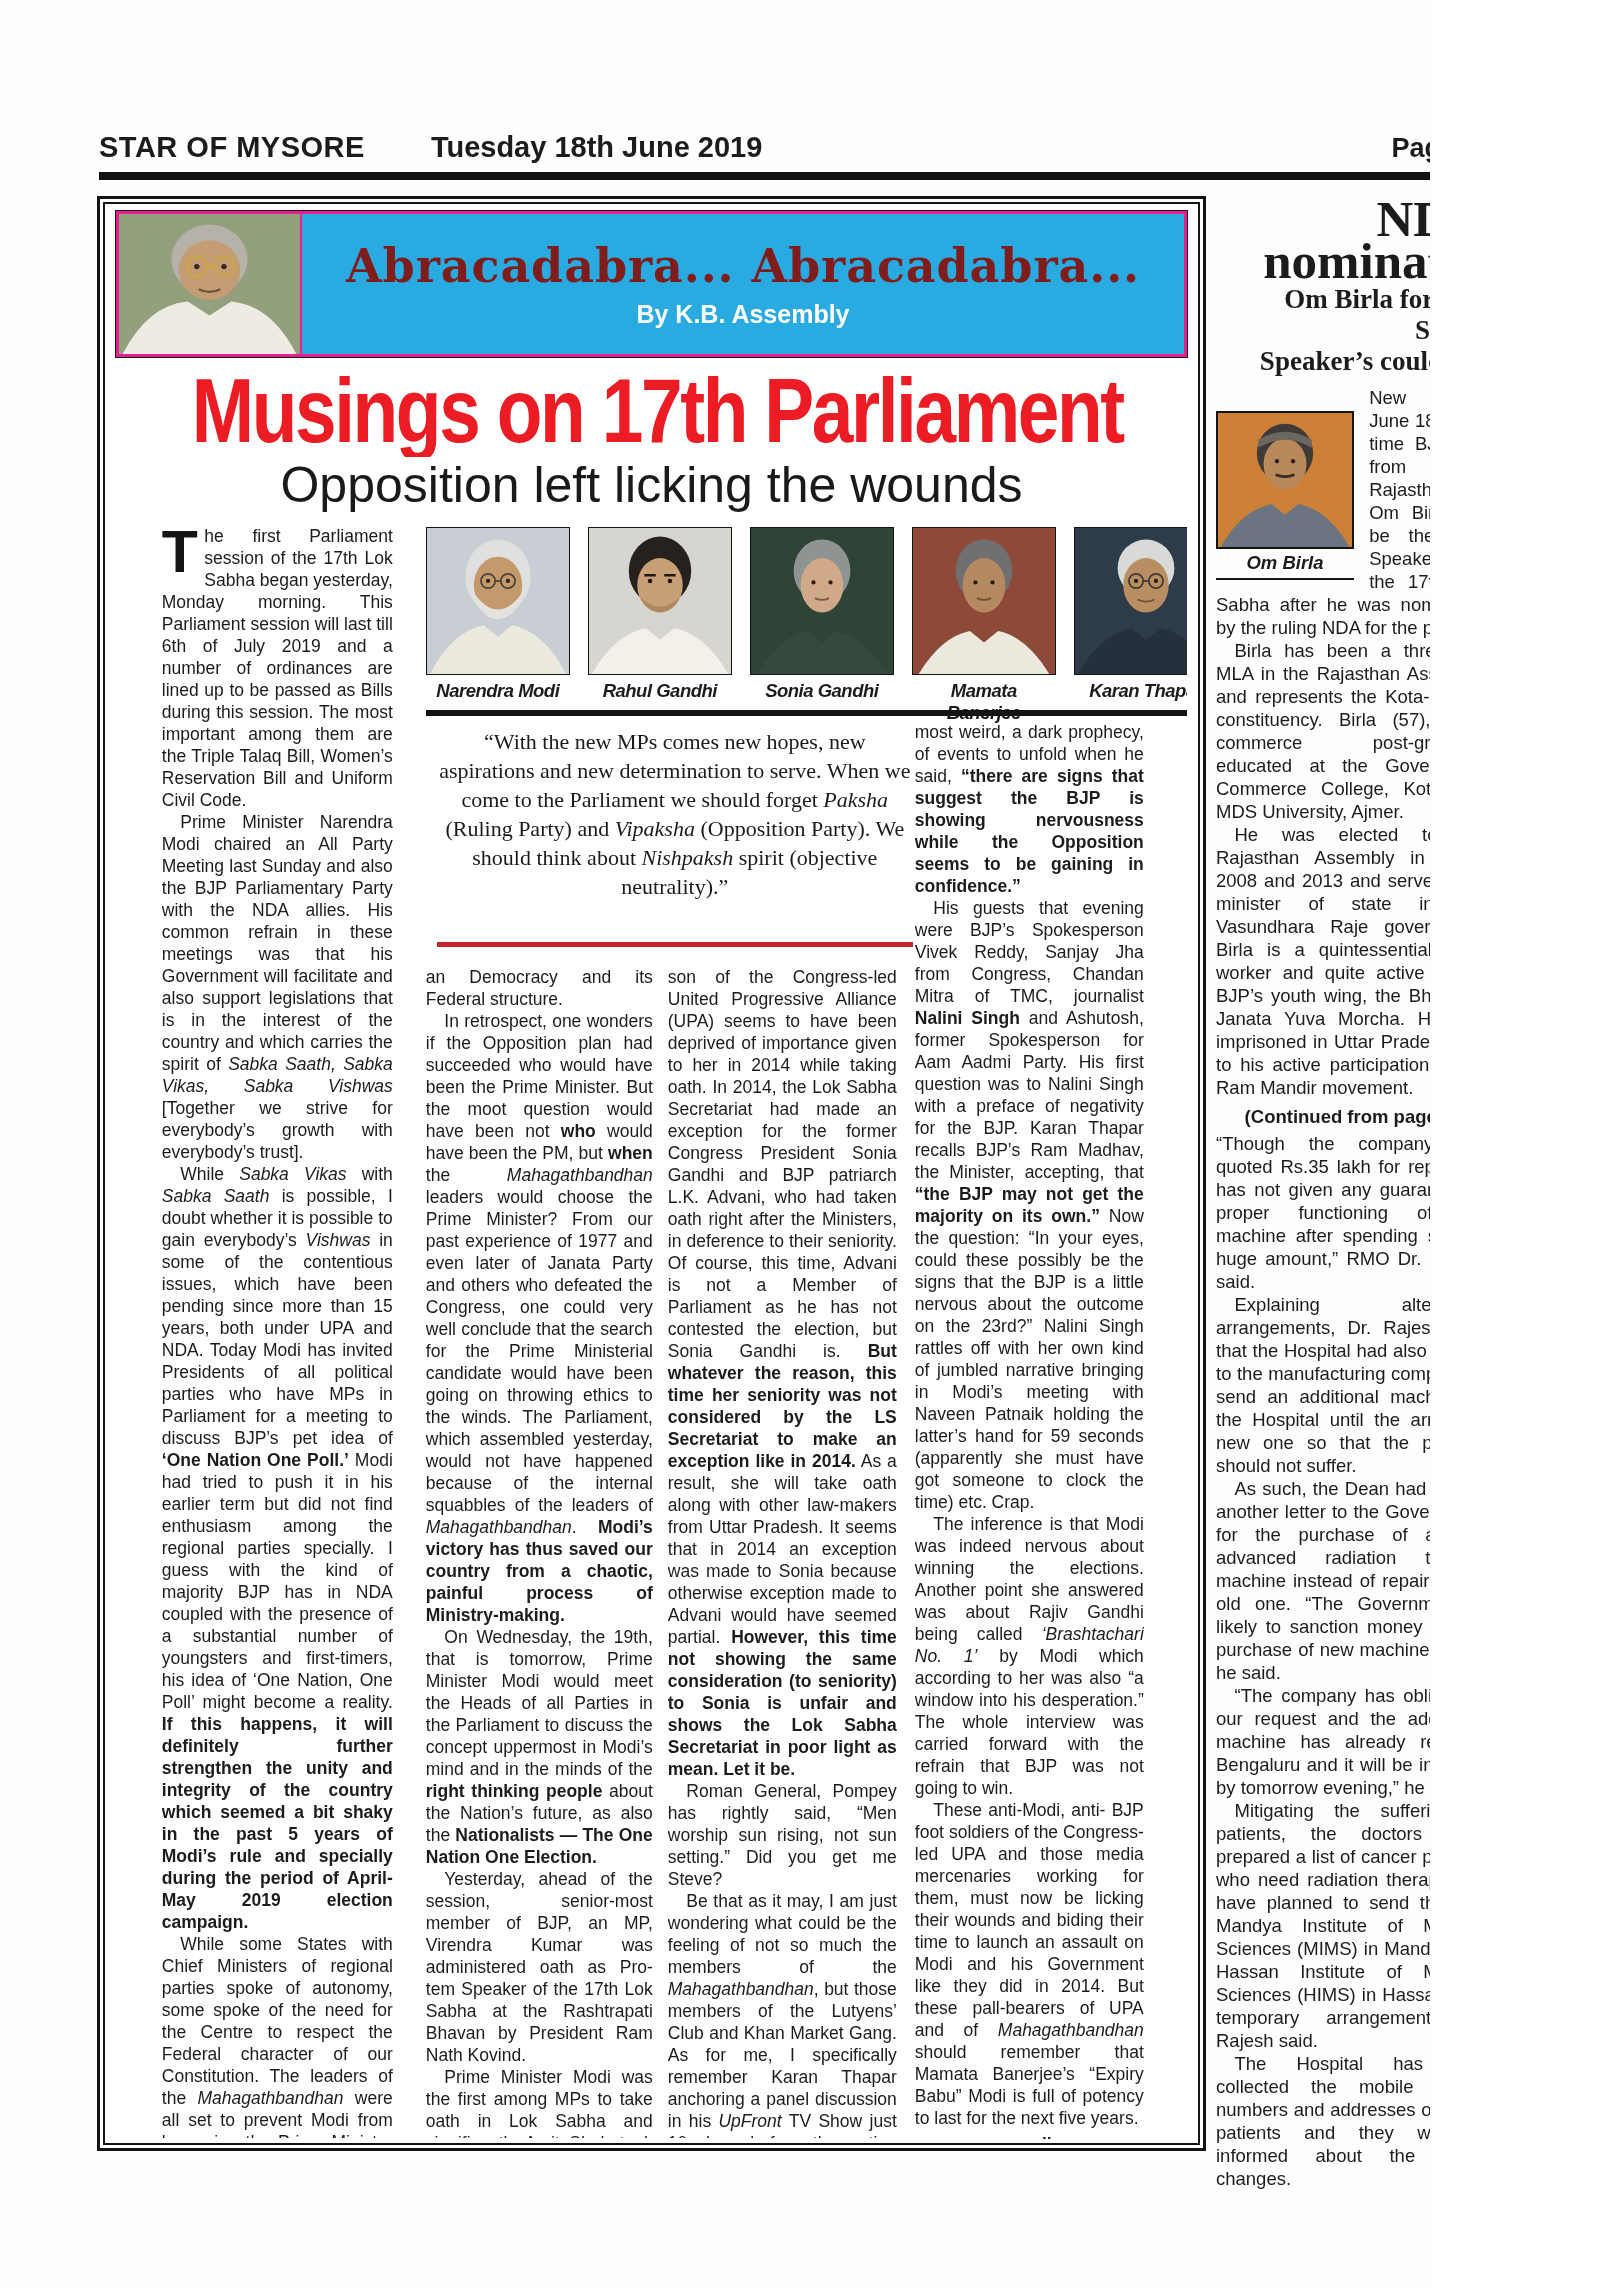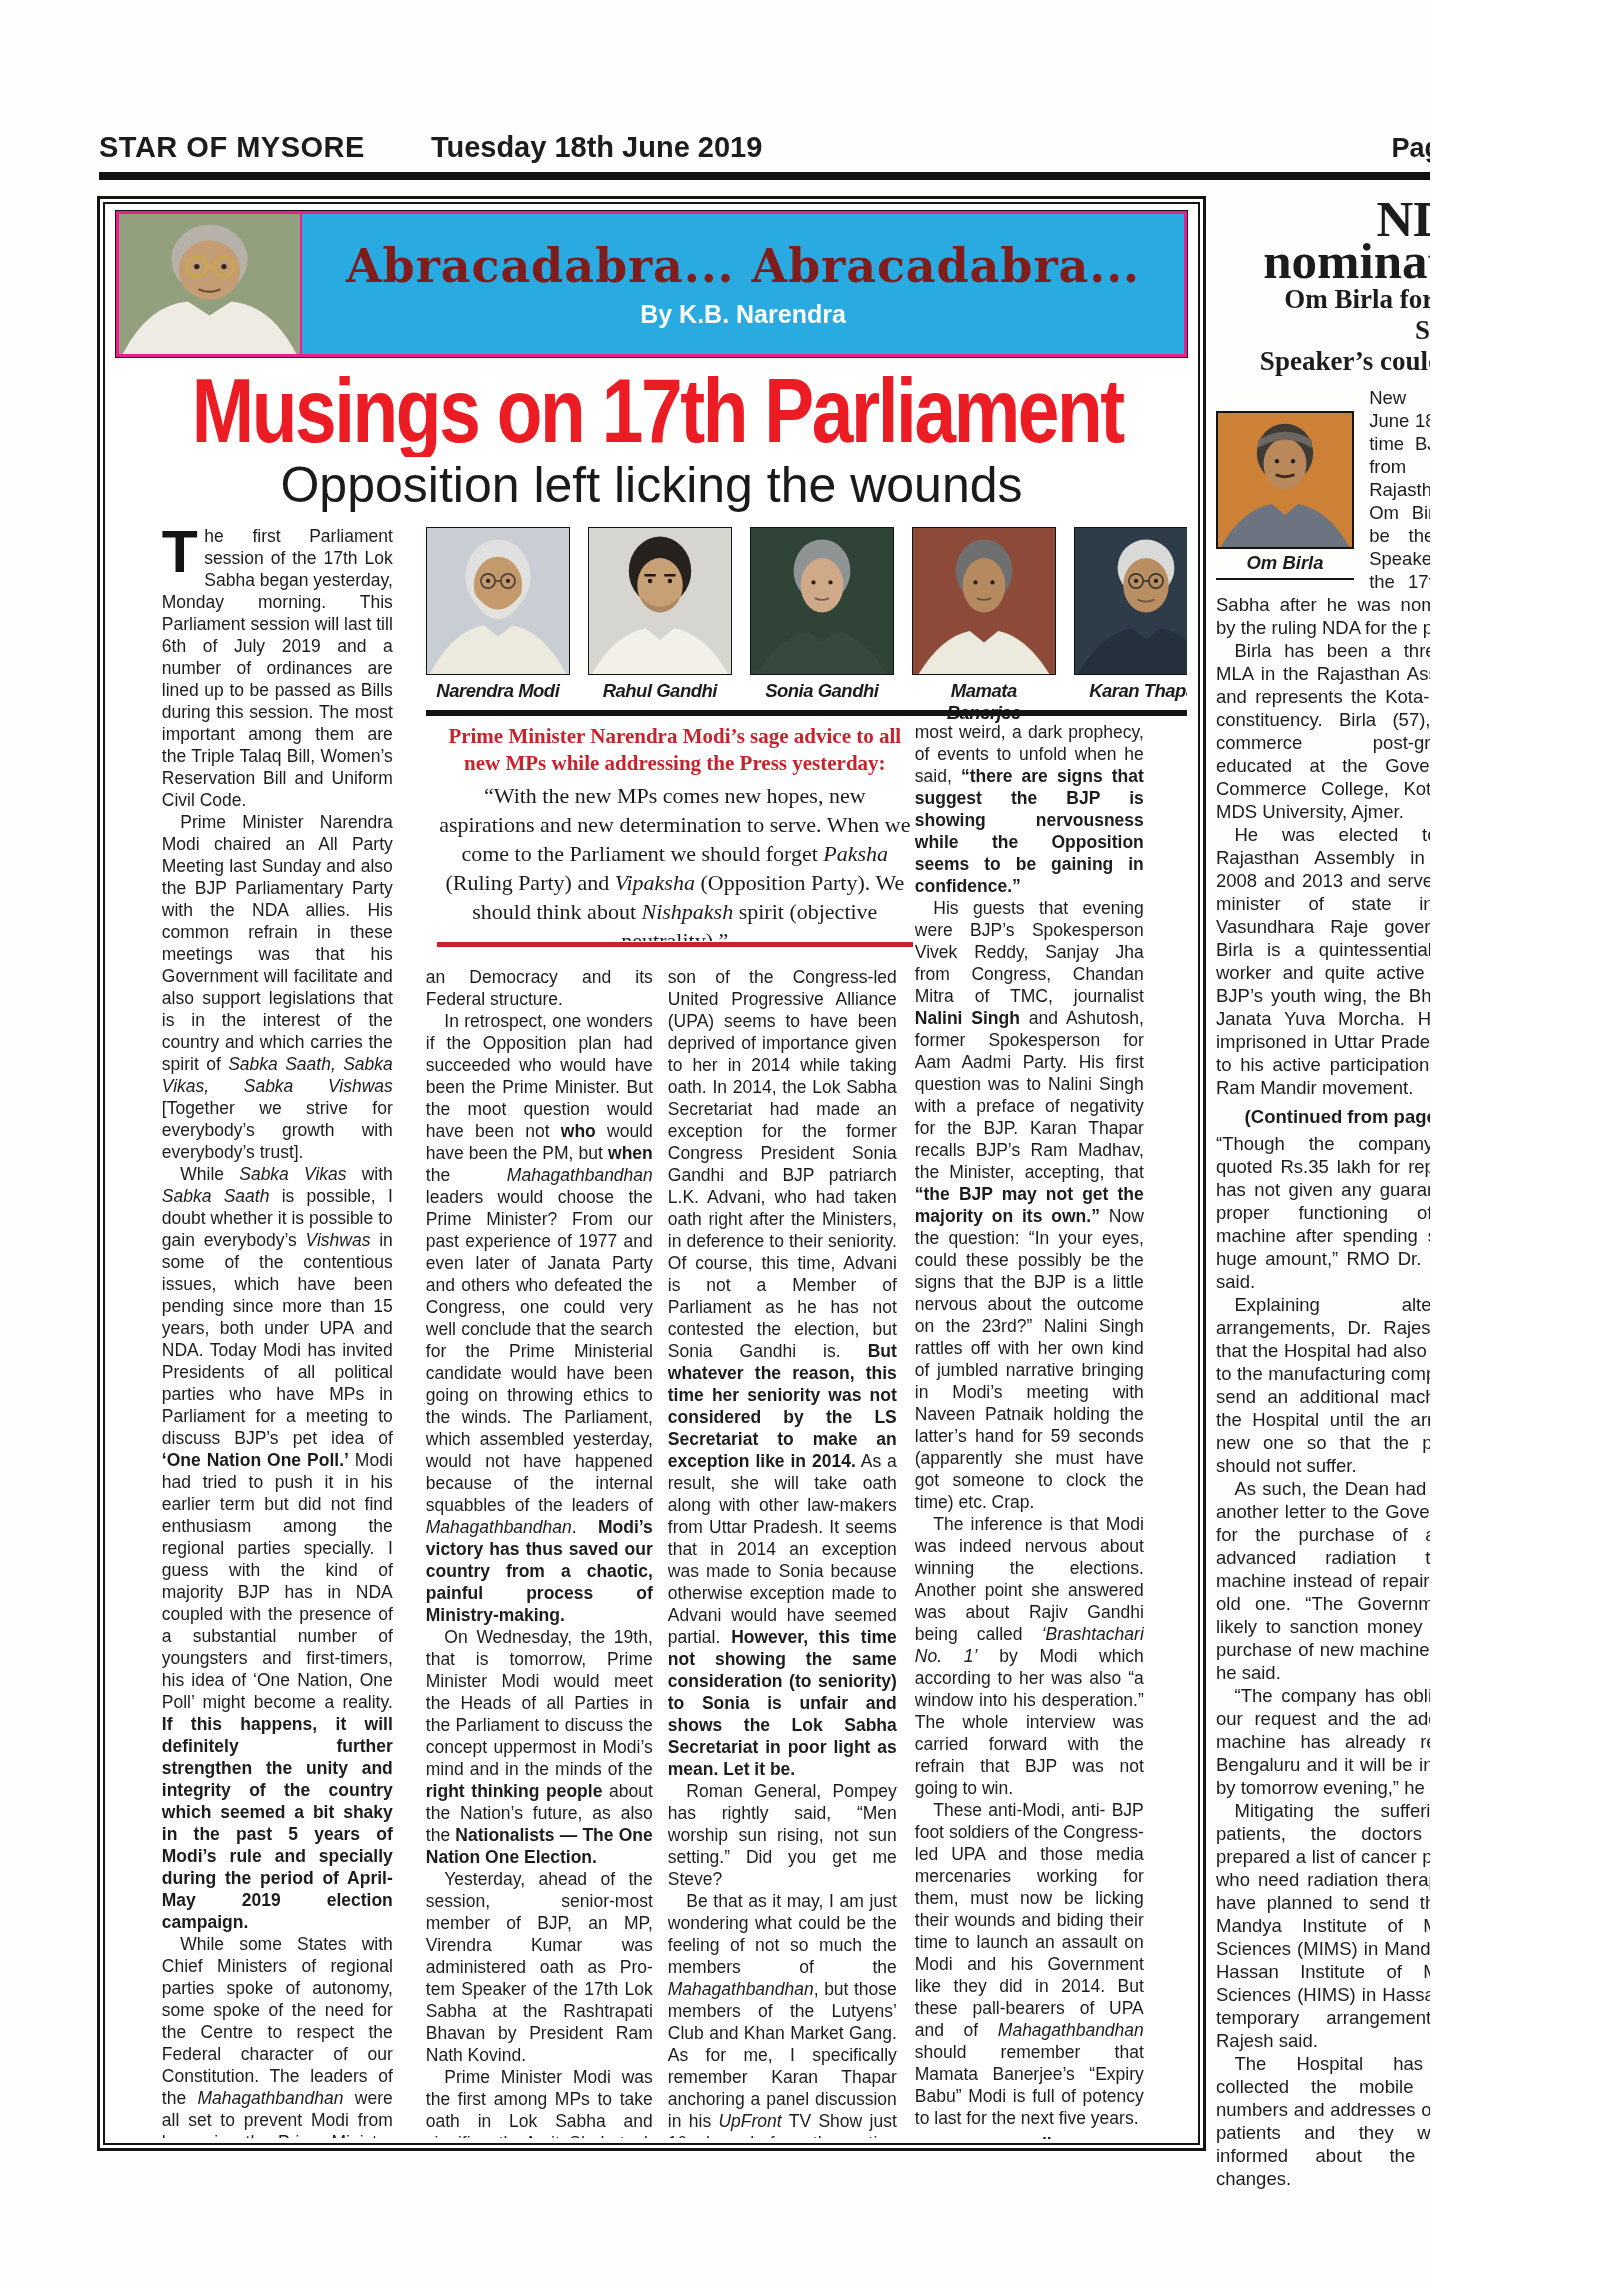--- a/index.html
+++ b/index.html
@@ -99,21 +99,21 @@
                 <circle cx="58" cy="30" r="5.5"></circle>
                 <path d="M48.5 30 h4"></path>
             </g>
             <circle cx="43" cy="30" r="1.5" fill="#33281f"></circle>
               <circle cx="58" cy="30" r="1.5" fill="#33281f"></circle>
             <path d="M44 43 q6 3 12 0" stroke="#6b4f38" stroke-width="1.2" fill="none"></path>
           </svg>
         </div>
         <div class="banner-right">
           <div class="banner-title">Abracadabra... Abracadabra...</div>
-          <div class="banner-byline">By K.B. Narendra</div>
+          <div class="banner-byline">By K.B. Assembly</div>
         </div>
       </div>
 
       <div class="headline-wrap">
         <span class="headline-inner">Musings on 17th Parliament</span>
       </div>
       <div class="subhead">Opposition left licking the wounds</div>
 
       <div class="article-body">
 
@@ -193,21 +193,20 @@
               <circle cx="43" cy="37" r="1.5" fill="#241e18"></circle>
                 <circle cx="57" cy="37" r="1.5" fill="#241e18"></circle>
               <path d="M44 50 q6 3 12 0" stroke="#6e4f3a" stroke-width="1.2" fill="none"></path>
             </svg>
             <figcaption>Karan Thapar</figcaption>
           </figure>
         </div>
         <div class="cap-rule"></div>
 
         <div class="pullquote">
-          <div class="pq-intro">Prime Minister Narendra Modi’s sage advice to all new MPs while addressing the Press yesterday:</div>
           <div class="pq-body"><span>“With the new MPs comes new hopes, new aspirations and new determination to serve. When we come to the Parliament we should forget </span><span class="i">Paksha</span><span> (Ruling Party) and </span><span class="i">Vipaksha</span><span> (Opposition Party). We should think about </span><span class="i">Nishpaksh</span><span> spirit (objective neutrality).”</span></div>
         </div>
         <div class="quote-rule"></div>
 
         <div class="col col2">
           <p class="nolead"><span>an Democracy and its Federal structure.</span></p>
           <p><span>In retrospect, one wonders if the Opposition plan had succeeded who would have been the Prime Minister. But the moot question would have been not </span><span class="b">who</span><span> would have been the PM, but </span><span class="b">when</span><span> the </span><span class="i">Mahagathbandhan</span><span> leaders would choose the Prime Minister? From our past experience of 1977 and even later of Janata Party and others who defeated the Congress, one could very well conclude that the search for the Prime Ministerial candidate would have been going on throwing ethics to the winds. The Parliament, which assembled yesterday, would not have happened because of the internal squabbles of the leaders of </span><span class="i">Mahagathbandhan</span><span>. </span><span class="b">Modi’s victory has thus saved our country from a chaotic, painful process of Ministry-making.</span></p>
           <p><span>On Wednesday, the 19th, that is tomorrow, Prime Minister Modi would meet the Heads of all Parties in the Parliament to discuss the concept uppermost in Modi’s mind and in the minds of the </span><span class="b">right thinking people</span><span> about the Nation’s future, as also the </span><span class="b">Nationalists — The One Nation One Election.</span></p>
           <p><span>Yesterday, ahead of the session, senior-most member of BJP, an MP, Virendra Kumar was administered oath as Pro-tem Speaker of the 17th Lok Sabha at the Rashtrapati Bhavan by President Ram Nath Kovind.</span></p>
           <p><span>Prime Minister Modi was the first among MPs to take oath in Lok Sabha and significantly Amit Shah took oath later. This time, Sonia Gandhi, Chairper-</span></p>

